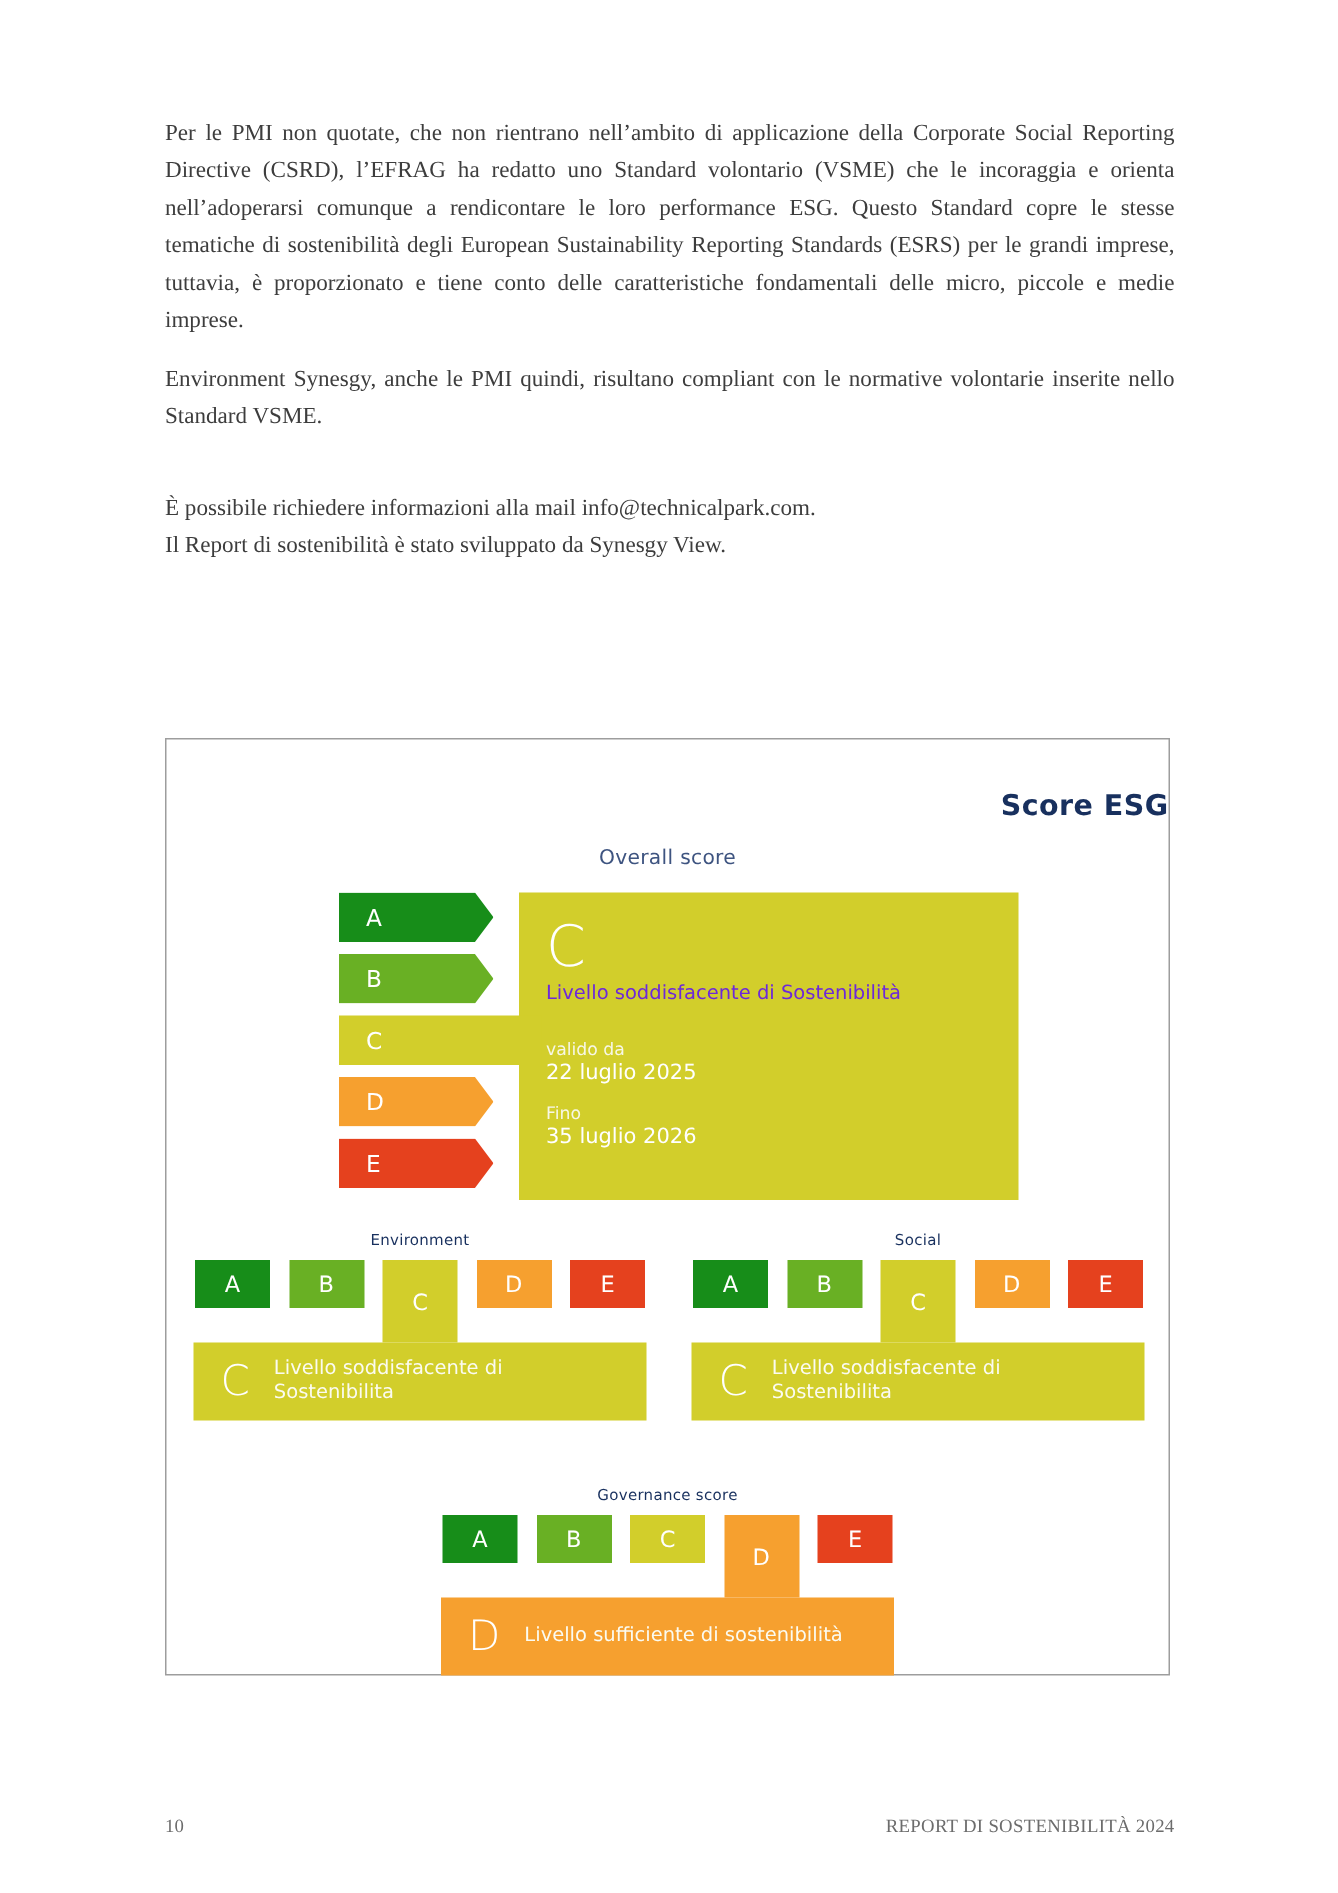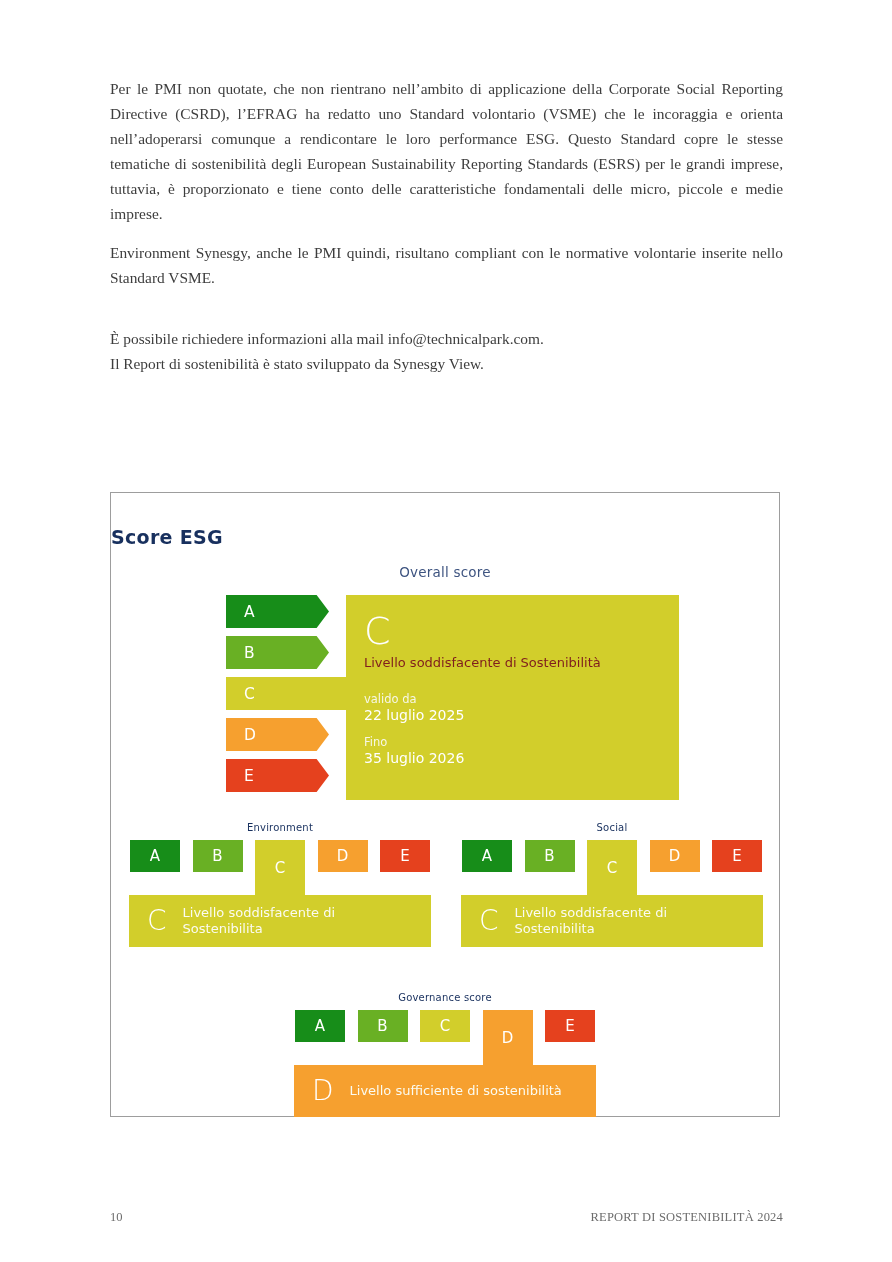--- a/index.html
+++ b/index.html
@@ -45,21 +45,21 @@
     left: 110px;
     top: 492px;
     width: 670px;
     height: 625px;
     border: 1px solid #9d9d9d;
     background: #ffffff;
     box-sizing: border-box;
     font-family: "DejaVu Sans", sans-serif;
   }
   .esg-title {
-    text-align: left;
+    text-align: right;
     color: #18305e;
     font-size: 19px;
     font-weight: bold;
     letter-spacing: .3px;
     margin-top: 33px;
   }
   .esg-subtitle {
     text-align: center;
     color: #3e5480;
     font-size: 13.5px;
@@ -107,21 +107,21 @@
     padding: 14px 0 0 18px;
   }
   .score-card .grade {
     font-size: 38px;
     line-height: 44px;
     font-weight: 300;
   }
   .score-card .desc {
     font-size: 13px;
     margin-top: 2px;
-    color: #7f1d1d;
+    color: #6d28d9;
   }
   .score-card .lbl {
     font-size: 11.5px;
     color: #f7f7e6;
     margin-top: 22px;
   }
   .score-card .val {
     font-size: 14px;
     color: #ffffff;
     margin-top: 1px;

